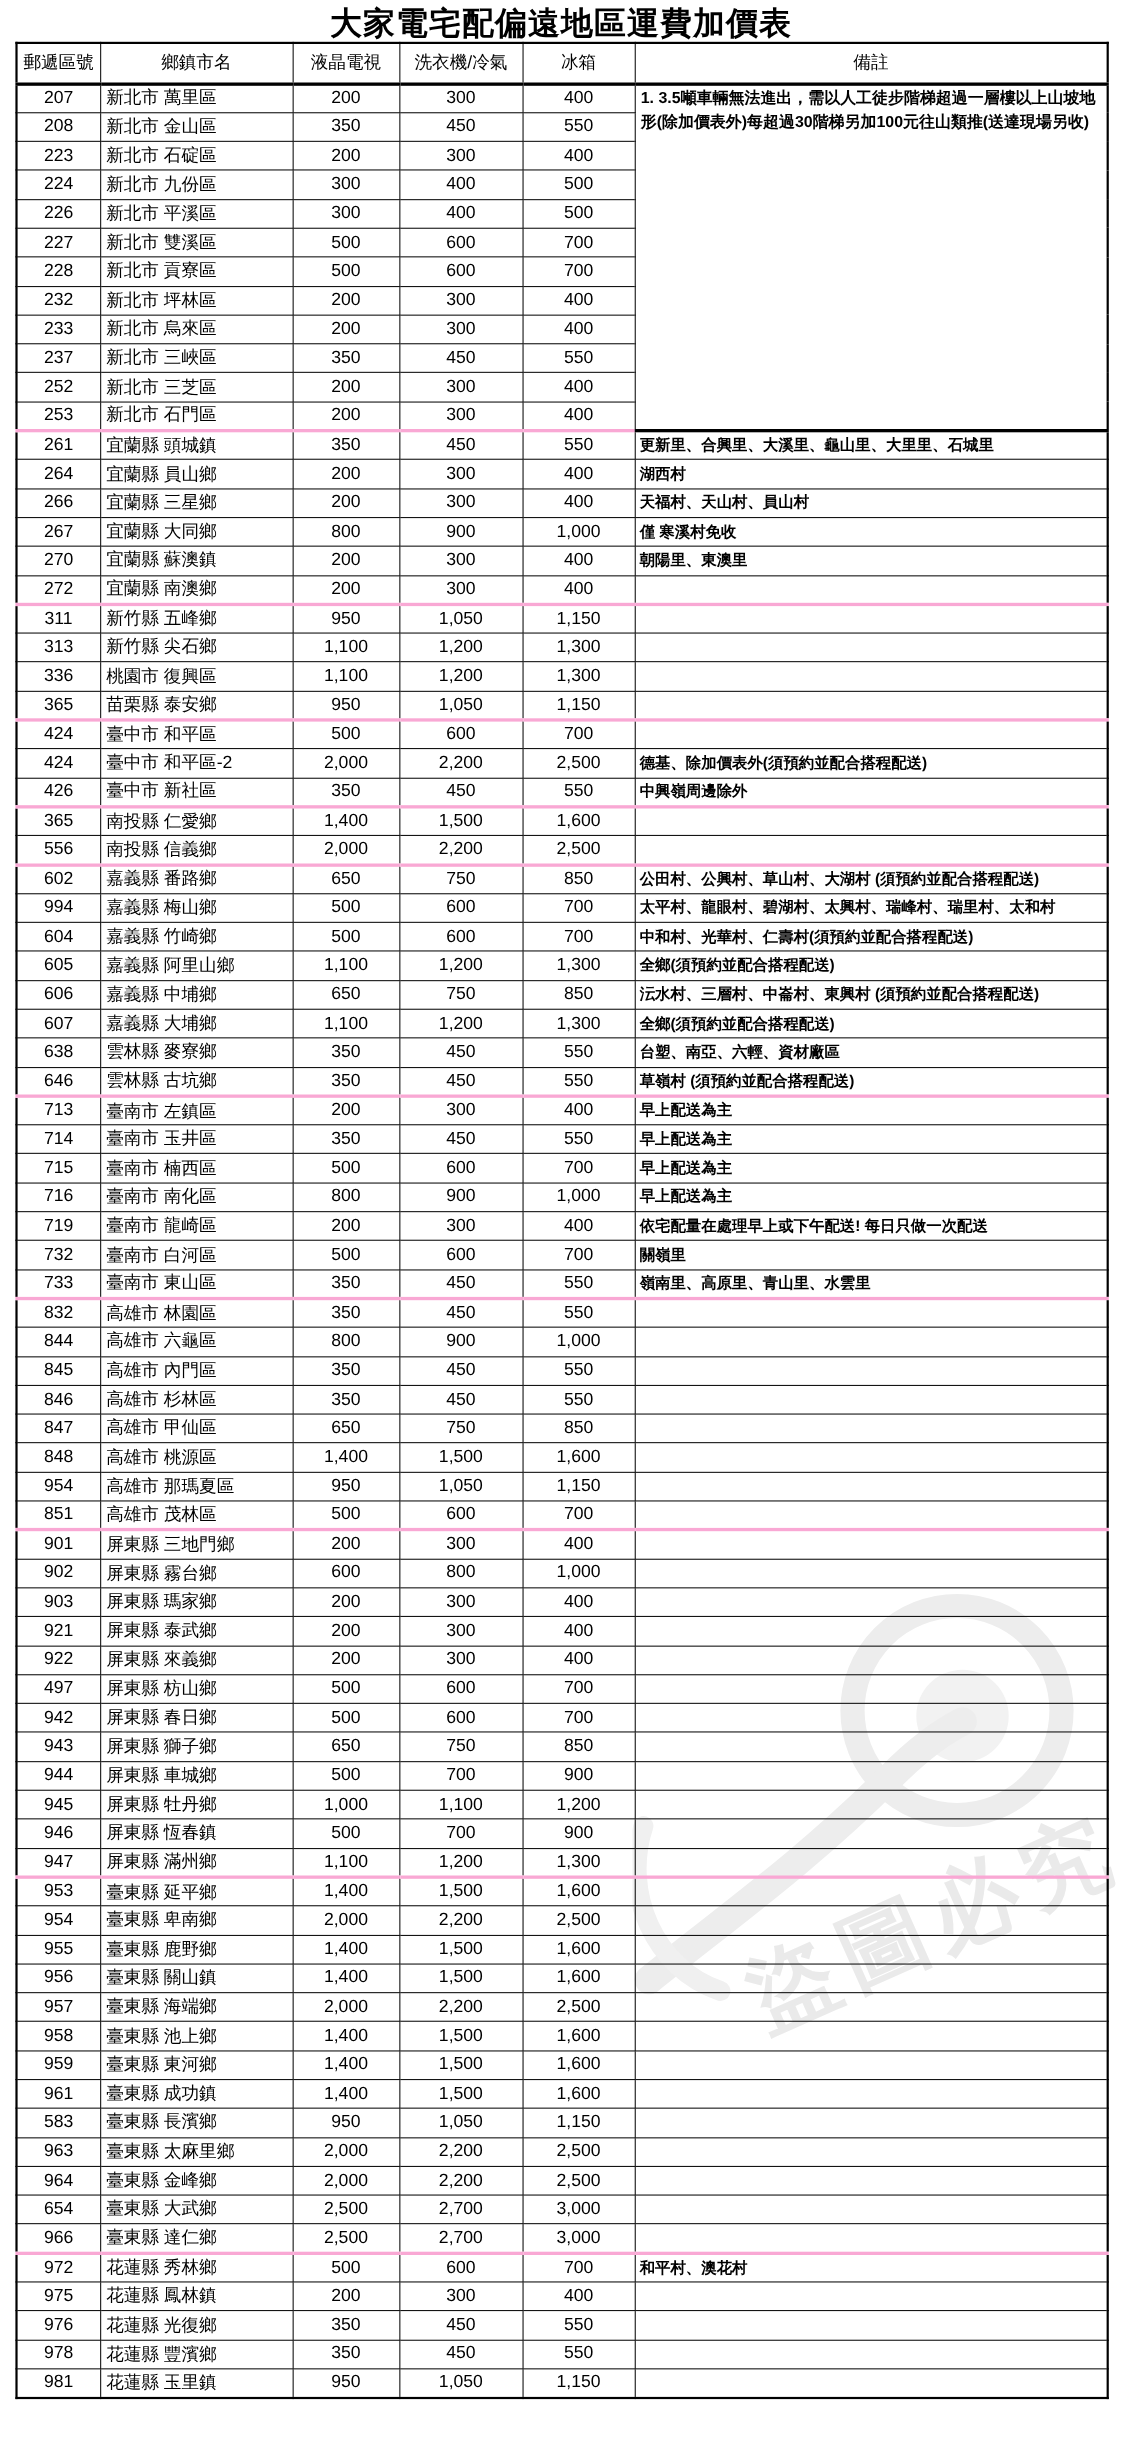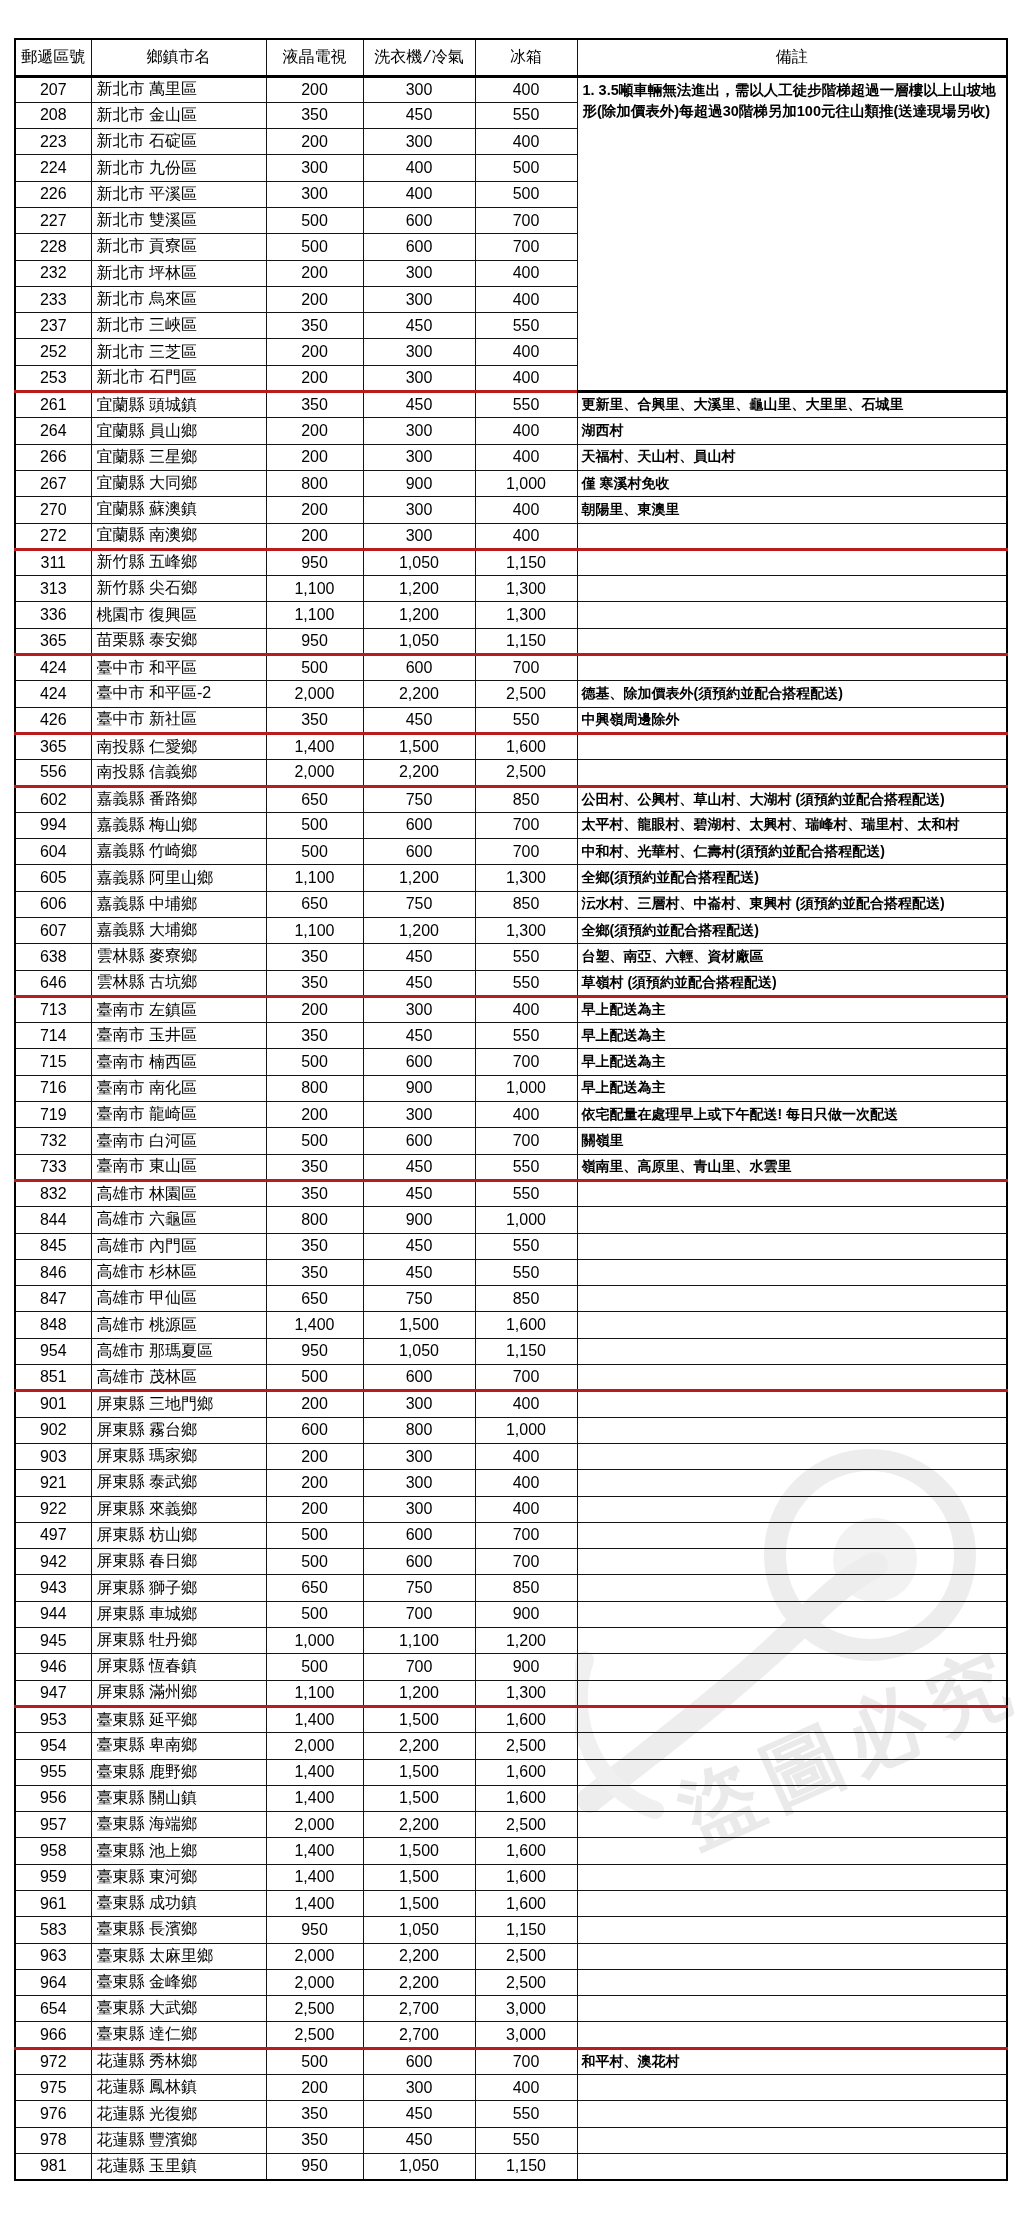--- a/index.html
+++ b/index.html
@@ -45,21 +45,21 @@
   col.c-fridge{width:102px;}
   col.c-note{width:430px;}
   th,td{
     border:1.5px solid #141414;
     padding:0;
     background:transparent;
     overflow:hidden;
     white-space:nowrap;
   }
   table.freight{border:2.5px solid #000;}
-  thead tr{height:37px;font-family:Liberation Mono, monospace;}
+  thead tr{height:37px;}
   thead th{
     font-size:16px;
     font-weight:400;
     text-align:center;
     border-bottom:3px solid #000;
   }
   tbody tr{height:26.3px;}
   td.zip{font-size:16px;text-align:center;}
   td.name{font-size:16px;text-align:left;padding-left:5px;}
   td.num{font-size:16px;text-align:center;}
@@ -69,28 +69,29 @@
     text-align:left;
     padding-left:4px;
   }
   td.note.merged{
     vertical-align:top;
     white-space:normal;
     line-height:1.45;
     padding:2px 5px 0 5px;
     font-size:14.5px;
   }
-  tr.group-end td{border-bottom:3px solid #b91c1c;}
+  tr.group-end td{border-bottom:3px solid #f9a8d4;}
   td.merged{border-bottom:3px solid #000;}
 </style>
 </head>
 <body>
 
 <div class="page">
 
+  <h1 class="page-title">大家電宅配偏遠地區運費加價表</h1>
 
   <svg class="watermark" viewBox="0 0 445 530" aria-hidden="true">
     <g>
       <circle cx="295" cy="195" r="95" fill="none" stroke="#ededed" stroke-width="22"></circle>
       <circle cx="300" cy="200" r="42" fill="#f2f2f2"></circle>
       <path d="M15,440 C90,380 160,330 235,255 C260,230 280,215 300,205" fill="none" stroke="#ededed" stroke-width="26" stroke-linecap="round"></path>
       <path d="M10,300 C-10,360 20,430 80,450" fill="none" stroke="#f0f0f0" stroke-width="18" stroke-linecap="round"></path>
     </g>
     <text transform="translate(120,485) rotate(-24)" font-size="80" font-weight="bold" fill="#eaeaea" letter-spacing="10" font-family="Liberation Sans, sans-serif">盜圖必究</text>
   </svg>

